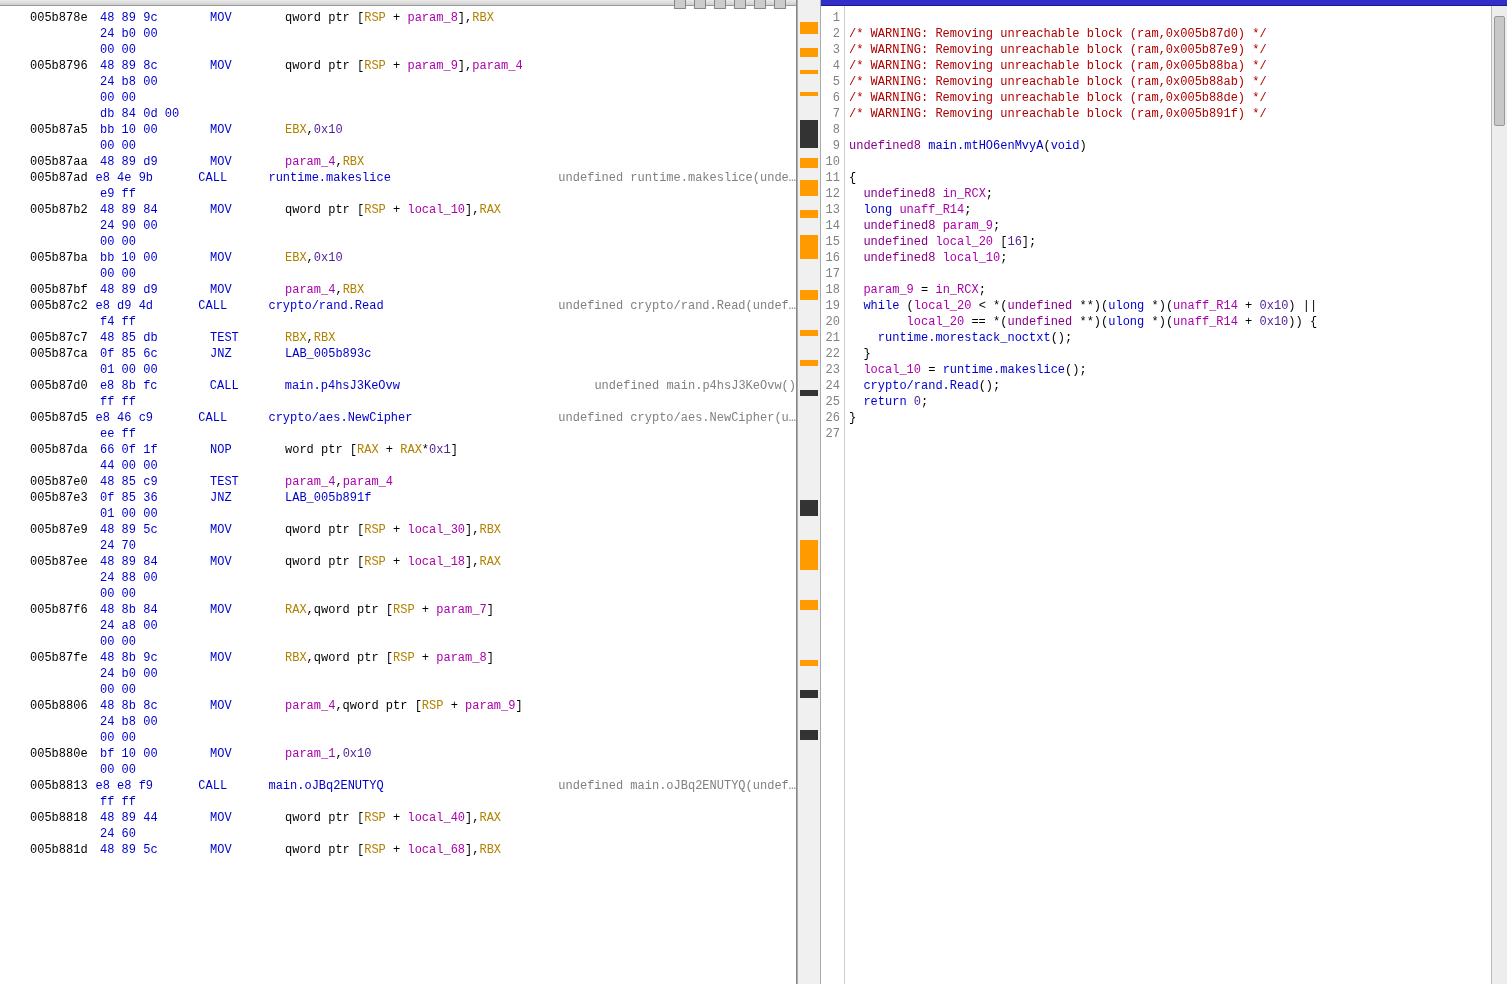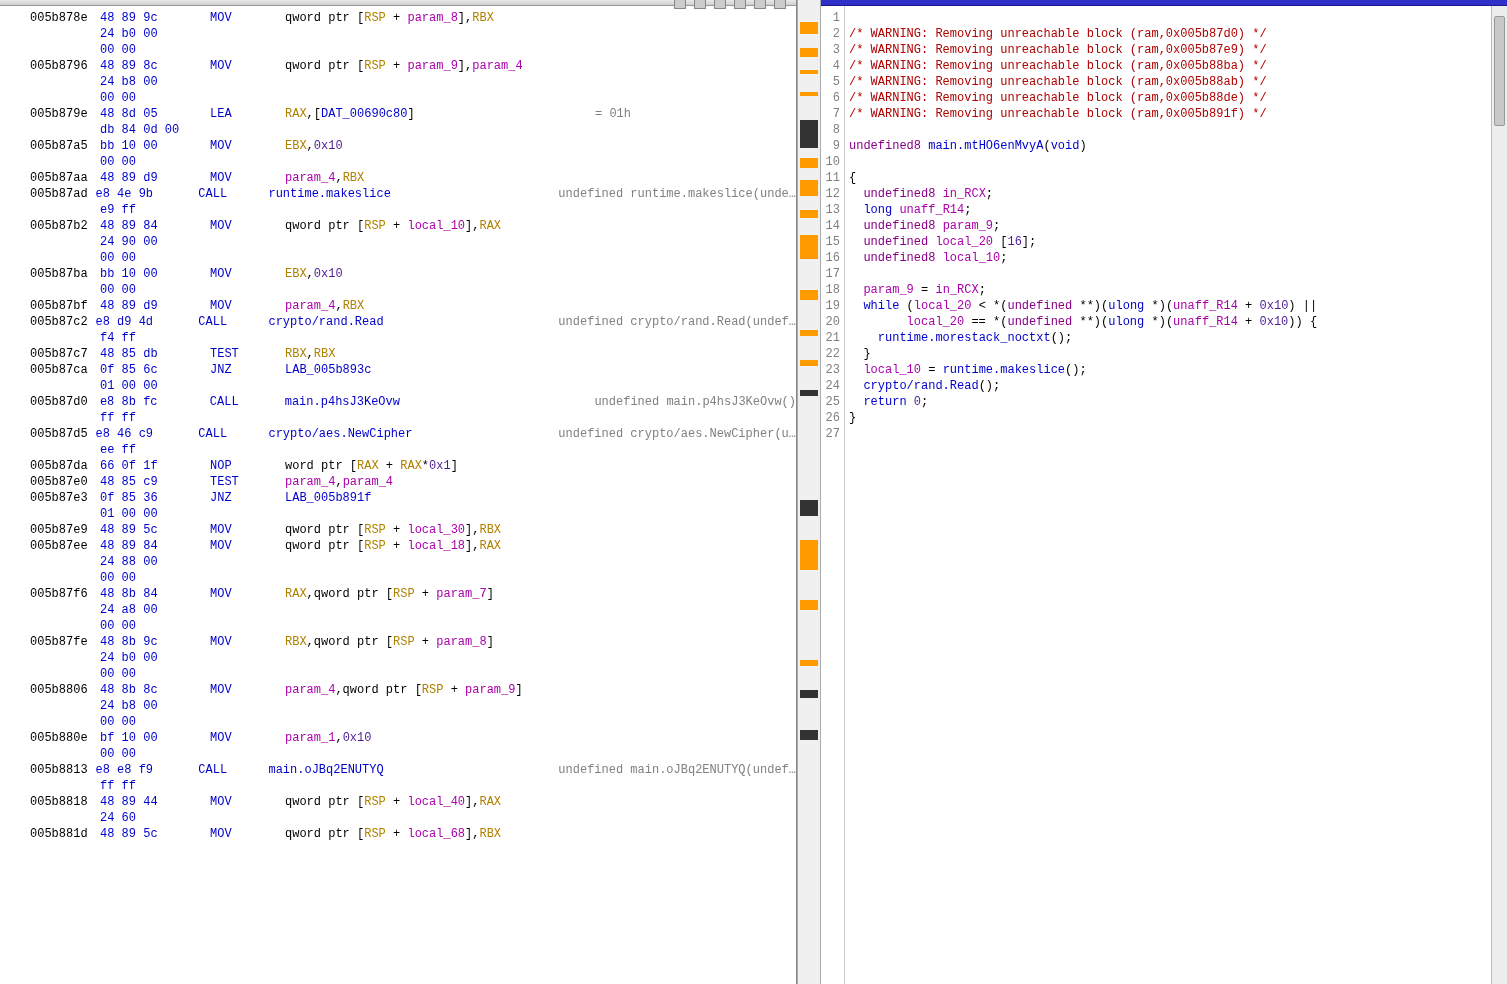--- a/index.html
+++ b/index.html
@@ -122,21 +122,20 @@
     <span class="ticon"></span>
     <span class="ticon"></span>
   </div>
   <div class="listing" id="listing">
       <div class="row"><span class="addr">005b878e</span><span class="bytes">48 89 9c</span><span class="mnem">MOV</span><span class="ops"><span class="op">qword ptr [</span><span class="reg">RSP</span><span class="op"> + </span><span class="var">param_8</span><span class="op">],</span><span class="reg">RBX</span></span></div>
       <div class="row"><span class="cont-bytes">24 b0 00</span></div>
       <div class="row"><span class="cont-bytes">00 00</span></div>
       <div class="row"><span class="addr">005b8796</span><span class="bytes">48 89 8c</span><span class="mnem">MOV</span><span class="ops"><span class="op">qword ptr [</span><span class="reg">RSP</span><span class="op"> + </span><span class="var">param_9</span><span class="op">],</span><span class="var">param_4</span></span></div>
       <div class="row"><span class="cont-bytes">24 b8 00</span></div>
       <div class="row"><span class="cont-bytes">00 00</span></div>
-      <div class="row"><span class="addr">005b879e</span><span class="bytes">48 8d 05</span><span class="mnem">LEA</span><span class="ops"><span class="reg">RAX</span><span class="op">,[</span><span class="fn">DAT_00690c80</span><span class="op">]</span></span><span class="xref">= 01h</span></div>
       <div class="row"><span class="cont-bytes">db 84 0d 00</span></div>
       <div class="row"><span class="addr">005b87a5</span><span class="bytes">bb 10 00</span><span class="mnem">MOV</span><span class="ops"><span class="reg">EBX</span><span class="op">,</span><span class="lit">0x10</span></span></div>
       <div class="row"><span class="cont-bytes">00 00</span></div>
       <div class="row"><span class="addr">005b87aa</span><span class="bytes">48 89 d9</span><span class="mnem">MOV</span><span class="ops"><span class="var">param_4</span><span class="op">,</span><span class="reg">RBX</span></span></div>
       <div class="row"><span class="addr">005b87ad</span><span class="bytes">e8 4e 9b</span><span class="mnem">CALL</span><span class="ops"><span class="fn">runtime.makeslice</span></span><span class="xref">undefined runtime.makeslice(unde…</span></div>
       <div class="row"><span class="cont-bytes">e9 ff</span></div>
       <div class="row"><span class="addr">005b87b2</span><span class="bytes">48 89 84</span><span class="mnem">MOV</span><span class="ops"><span class="op">qword ptr [</span><span class="reg">RSP</span><span class="op"> + </span><span class="var">local_10</span><span class="op">],</span><span class="reg">RAX</span></span></div>
       <div class="row"><span class="cont-bytes">24 90 00</span></div>
       <div class="row"><span class="cont-bytes">00 00</span></div>
       <div class="row"><span class="addr">005b87ba</span><span class="bytes">bb 10 00</span><span class="mnem">MOV</span><span class="ops"><span class="reg">EBX</span><span class="op">,</span><span class="lit">0x10</span></span></div>
@@ -145,24 +144,26 @@
       <div class="row"><span class="addr">005b87c2</span><span class="bytes">e8 d9 4d</span><span class="mnem">CALL</span><span class="ops"><span class="fn">crypto/rand.Read</span></span><span class="xref">undefined crypto/rand.Read(undef…</span></div>
       <div class="row"><span class="cont-bytes">f4 ff</span></div>
       <div class="row"><span class="addr">005b87c7</span><span class="bytes">48 85 db</span><span class="mnem">TEST</span><span class="ops"><span class="reg">RBX</span><span class="op">,</span><span class="reg">RBX</span></span></div>
       <div class="row"><span class="addr">005b87ca</span><span class="bytes">0f 85 6c</span><span class="mnem">JNZ</span><span class="ops"><span class="fn">LAB_005b893c</span></span></div>
       <div class="row"><span class="cont-bytes">01 00 00</span></div>
       <div class="row"><span class="addr">005b87d0</span><span class="bytes">e8 8b fc</span><span class="mnem">CALL</span><span class="ops"><span class="fn">main.p4hsJ3KeOvw</span></span><span class="xref">undefined main.p4hsJ3KeOvw()</span></div>
       <div class="row"><span class="cont-bytes">ff ff</span></div>
       <div class="row"><span class="addr">005b87d5</span><span class="bytes">e8 46 c9</span><span class="mnem">CALL</span><span class="ops"><span class="fn">crypto/aes.NewCipher</span></span><span class="xref">undefined crypto/aes.NewCipher(u…</span></div>
       <div class="row"><span class="cont-bytes">ee ff</span></div>
       <div class="row"><span class="addr">005b87da</span><span class="bytes">66 0f 1f</span><span class="mnem">NOP</span><span class="ops"><span class="op">word ptr [</span><span class="reg">RAX</span><span class="op"> + </span><span class="reg">RAX</span><span class="op">*</span><span class="lit">0x1</span><span class="op">]</span></span></div>
+      <div class="row"><span class="cont-bytes">44 00 00</span></div>
       <div class="row"><span class="addr">005b87e0</span><span class="bytes">48 85 c9</span><span class="mnem">TEST</span><span class="ops"><span class="var">param_4</span><span class="op">,</span><span class="var">param_4</span></span></div>
       <div class="row"><span class="addr">005b87e3</span><span class="bytes">0f 85 36</span><span class="mnem">JNZ</span><span class="ops"><span class="fn">LAB_005b891f</span></span></div>
       <div class="row"><span class="cont-bytes">01 00 00</span></div>
       <div class="row"><span class="addr">005b87e9</span><span class="bytes">48 89 5c</span><span class="mnem">MOV</span><span class="ops"><span class="op">qword ptr [</span><span class="reg">RSP</span><span class="op"> + </span><span class="var">local_30</span><span class="op">],</span><span class="reg">RBX</span></span></div>
+      <div class="row"><span class="cont-bytes">24 70</span></div>
       <div class="row"><span class="addr">005b87ee</span><span class="bytes">48 89 84</span><span class="mnem">MOV</span><span class="ops"><span class="op">qword ptr [</span><span class="reg">RSP</span><span class="op"> + </span><span class="var">local_18</span><span class="op">],</span><span class="reg">RAX</span></span></div>
       <div class="row"><span class="cont-bytes">24 88 00</span></div>
       <div class="row"><span class="cont-bytes">00 00</span></div>
       <div class="row"><span class="addr">005b87f6</span><span class="bytes">48 8b 84</span><span class="mnem">MOV</span><span class="ops"><span class="reg">RAX</span><span class="op">,qword ptr [</span><span class="reg">RSP</span><span class="op"> + </span><span class="var">param_7</span><span class="op">]</span></span></div>
       <div class="row"><span class="cont-bytes">24 a8 00</span></div>
       <div class="row"><span class="cont-bytes">00 00</span></div>
       <div class="row"><span class="addr">005b87fe</span><span class="bytes">48 8b 9c</span><span class="mnem">MOV</span><span class="ops"><span class="reg">RBX</span><span class="op">,qword ptr [</span><span class="reg">RSP</span><span class="op"> + </span><span class="var">param_8</span><span class="op">]</span></span></div>
       <div class="row"><span class="cont-bytes">24 b0 00</span></div>
       <div class="row"><span class="cont-bytes">00 00</span></div>
       <div class="row"><span class="addr">005b8806</span><span class="bytes">48 8b 8c</span><span class="mnem">MOV</span><span class="ops"><span class="var">param_4</span><span class="op">,qword ptr [</span><span class="reg">RSP</span><span class="op"> + </span><span class="var">param_9</span><span class="op">]</span></span></div>

